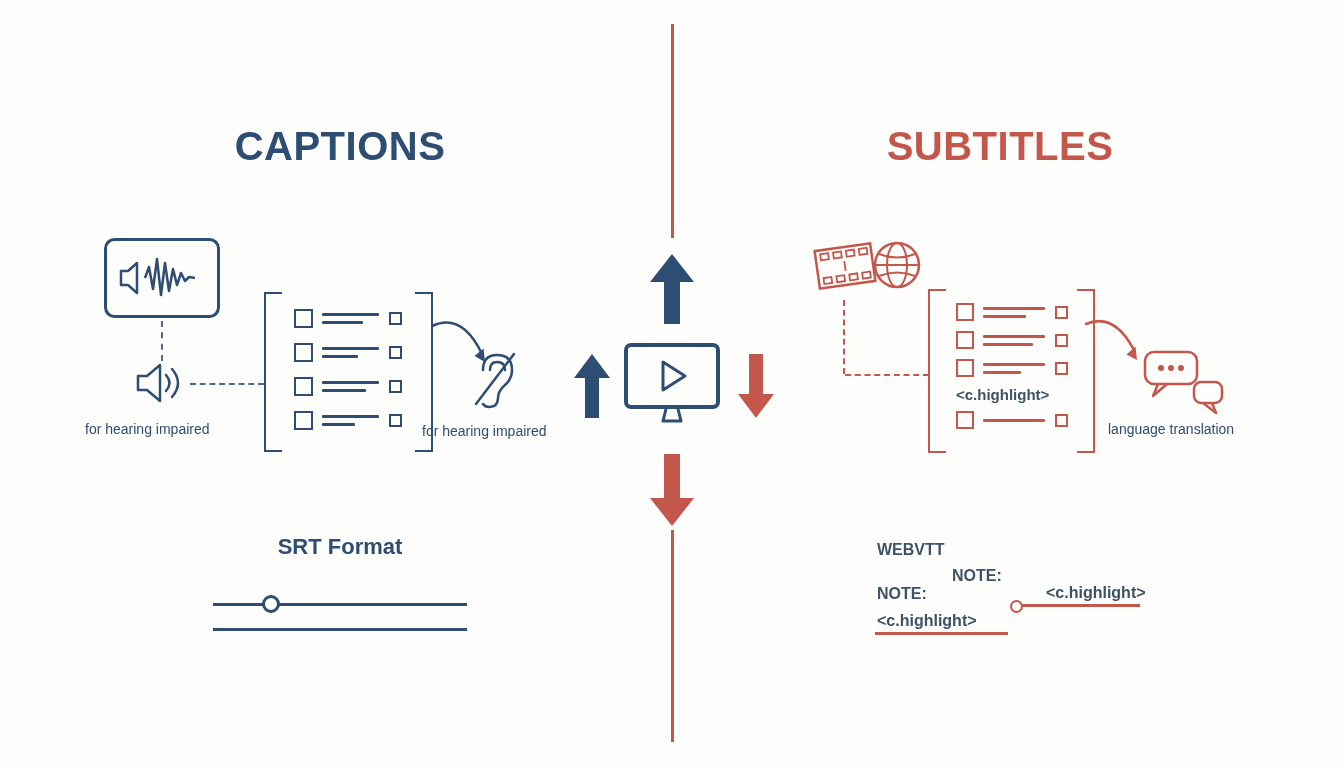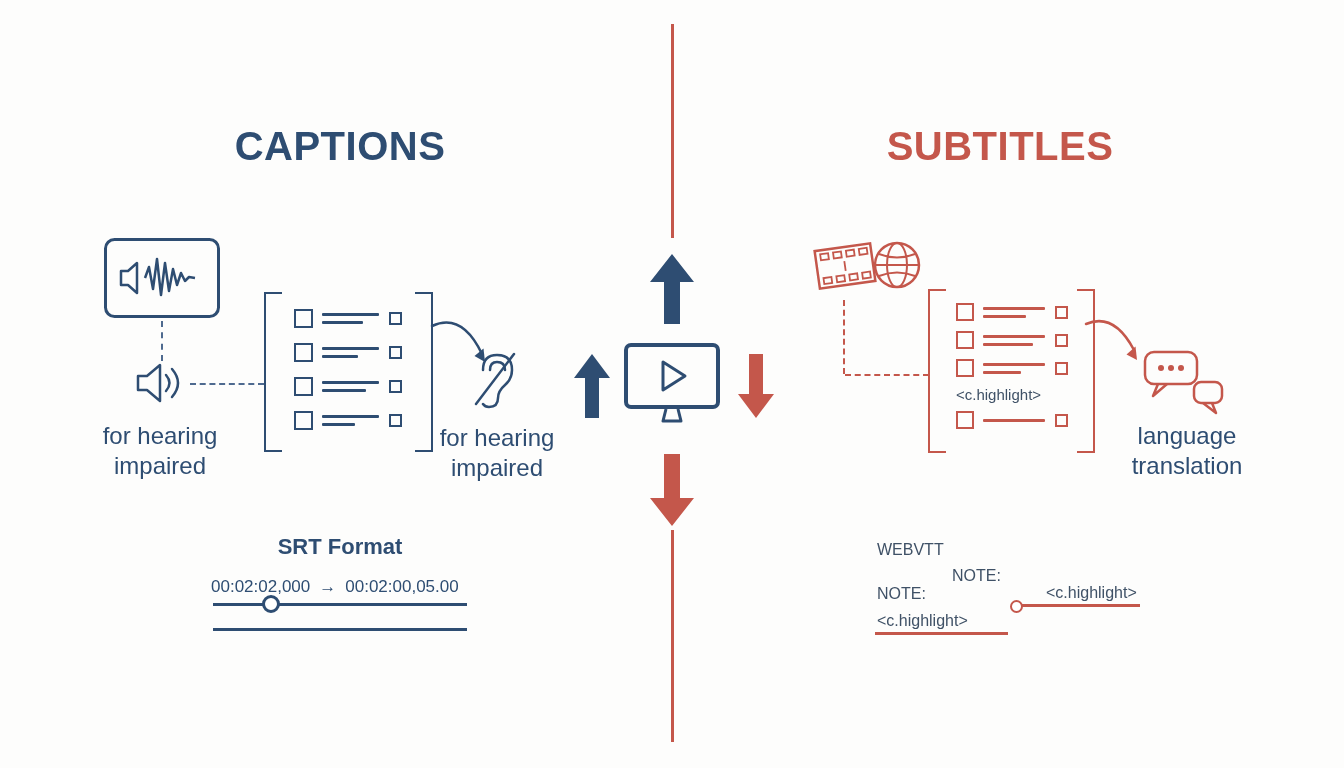--- a/index.html
+++ b/index.html
@@ -9,24 +9,24 @@
     --dashnavy:#4e6a8f;
   }
   html,body{margin:0;padding:0;background:#ffffff;}
   .canvas{
     position:relative;width:1344px;height:768px;background:#fdfdfc;
     font-family:"Liberation Sans",sans-serif;overflow:hidden;
   }
   .abs{position:absolute;}
   .title{font-size:40px;font-weight:bold;letter-spacing:.5px;text-align:center;}
   .navy{color:var(--navy);} .red{color:var(--red);}
-  .note{font-size:24px;line-height:1.25;text-align:center;color:var(--navy);font-weight:500;}
+  .note{font-size:14px;line-height:1.25;text-align:left;color:var(--navy);font-weight:500;}
   .fmt-title{font-size:22px;font-weight:bold;text-align:center;}
   .timeline{font-size:17px;color:var(--navy);display:flex;gap:9px;font-weight:500;white-space:nowrap;}
-  .code{font-size:15px;color:var(--slate);font-weight:400;white-space:nowrap;}
+  .code{font-size:15px;color:var(--slate);font-weight:700;white-space:nowrap;}
   .hline{height:2.5px;background:var(--navy);}
   .rline{height:2.5px;background:var(--red);}
   .vdivider{width:3px;background:var(--red);}
   .dash-v{border-left:2px dashed var(--dashnavy);width:0;}
   .dash-h{border-top:2px dashed var(--dashnavy);height:0;}
   .dash-v-red{border-left:2px dashed var(--red);width:0;}
   .dash-h-red{border-top:2px dashed var(--red);height:0;}
   .bracket{border:2.5px solid var(--navy);}
   .bracket.open-r{border-right:none;}
   .bracket.open-l{border-left:none;}
@@ -217,25 +217,20 @@
     <circle cx="29" cy="22" r="3" fill="#c4574b"></circle>
     <circle cx="39" cy="22" r="3" fill="#c4574b"></circle>
     <rect x="52" y="36" width="28" height="21" rx="7" fill="none" stroke="#c4574b" stroke-width="2.5"></rect>
     <path d="M70 57 l4 10 l-13 -10" fill="none" stroke="#c4574b" stroke-width="2.5" stroke-linejoin="round"></path>
   </svg>
 
   <div class="abs note" style="left:1108px;top:421px;width:158px;">language translation</div>
 
   <div class="abs fmt-title navy" style="left:220px;top:534px;width:240px;">SRT Format</div>
 
-  <div class="abs timeline" style="left:211px;top:577px;">
-    <span>00:02:02,000</span>
-    <span>→</span>
-    <span>00:02:00,05.00</span>
-  </div>
 
   <div class="abs hline" style="left:213px;top:603px;width:254px;"></div>
   <div class="abs knob" style="left:262px;top:595px;"></div>
   <div class="abs hline" style="left:213px;top:628px;width:254px;"></div>
 
 
   <div class="abs code" style="left:877px;top:541px;font-size:16px;">WEBVTT</div>
   <div class="abs code" style="left:952px;top:567px;font-size:16px;">NOTE:</div>
   <div class="abs code" style="left:877px;top:585px;font-size:16px;">NOTE:</div>
   <div class="abs code" style="left:1046px;top:584px;font-size:16px;">&lt;c.highlight&gt;</div>

